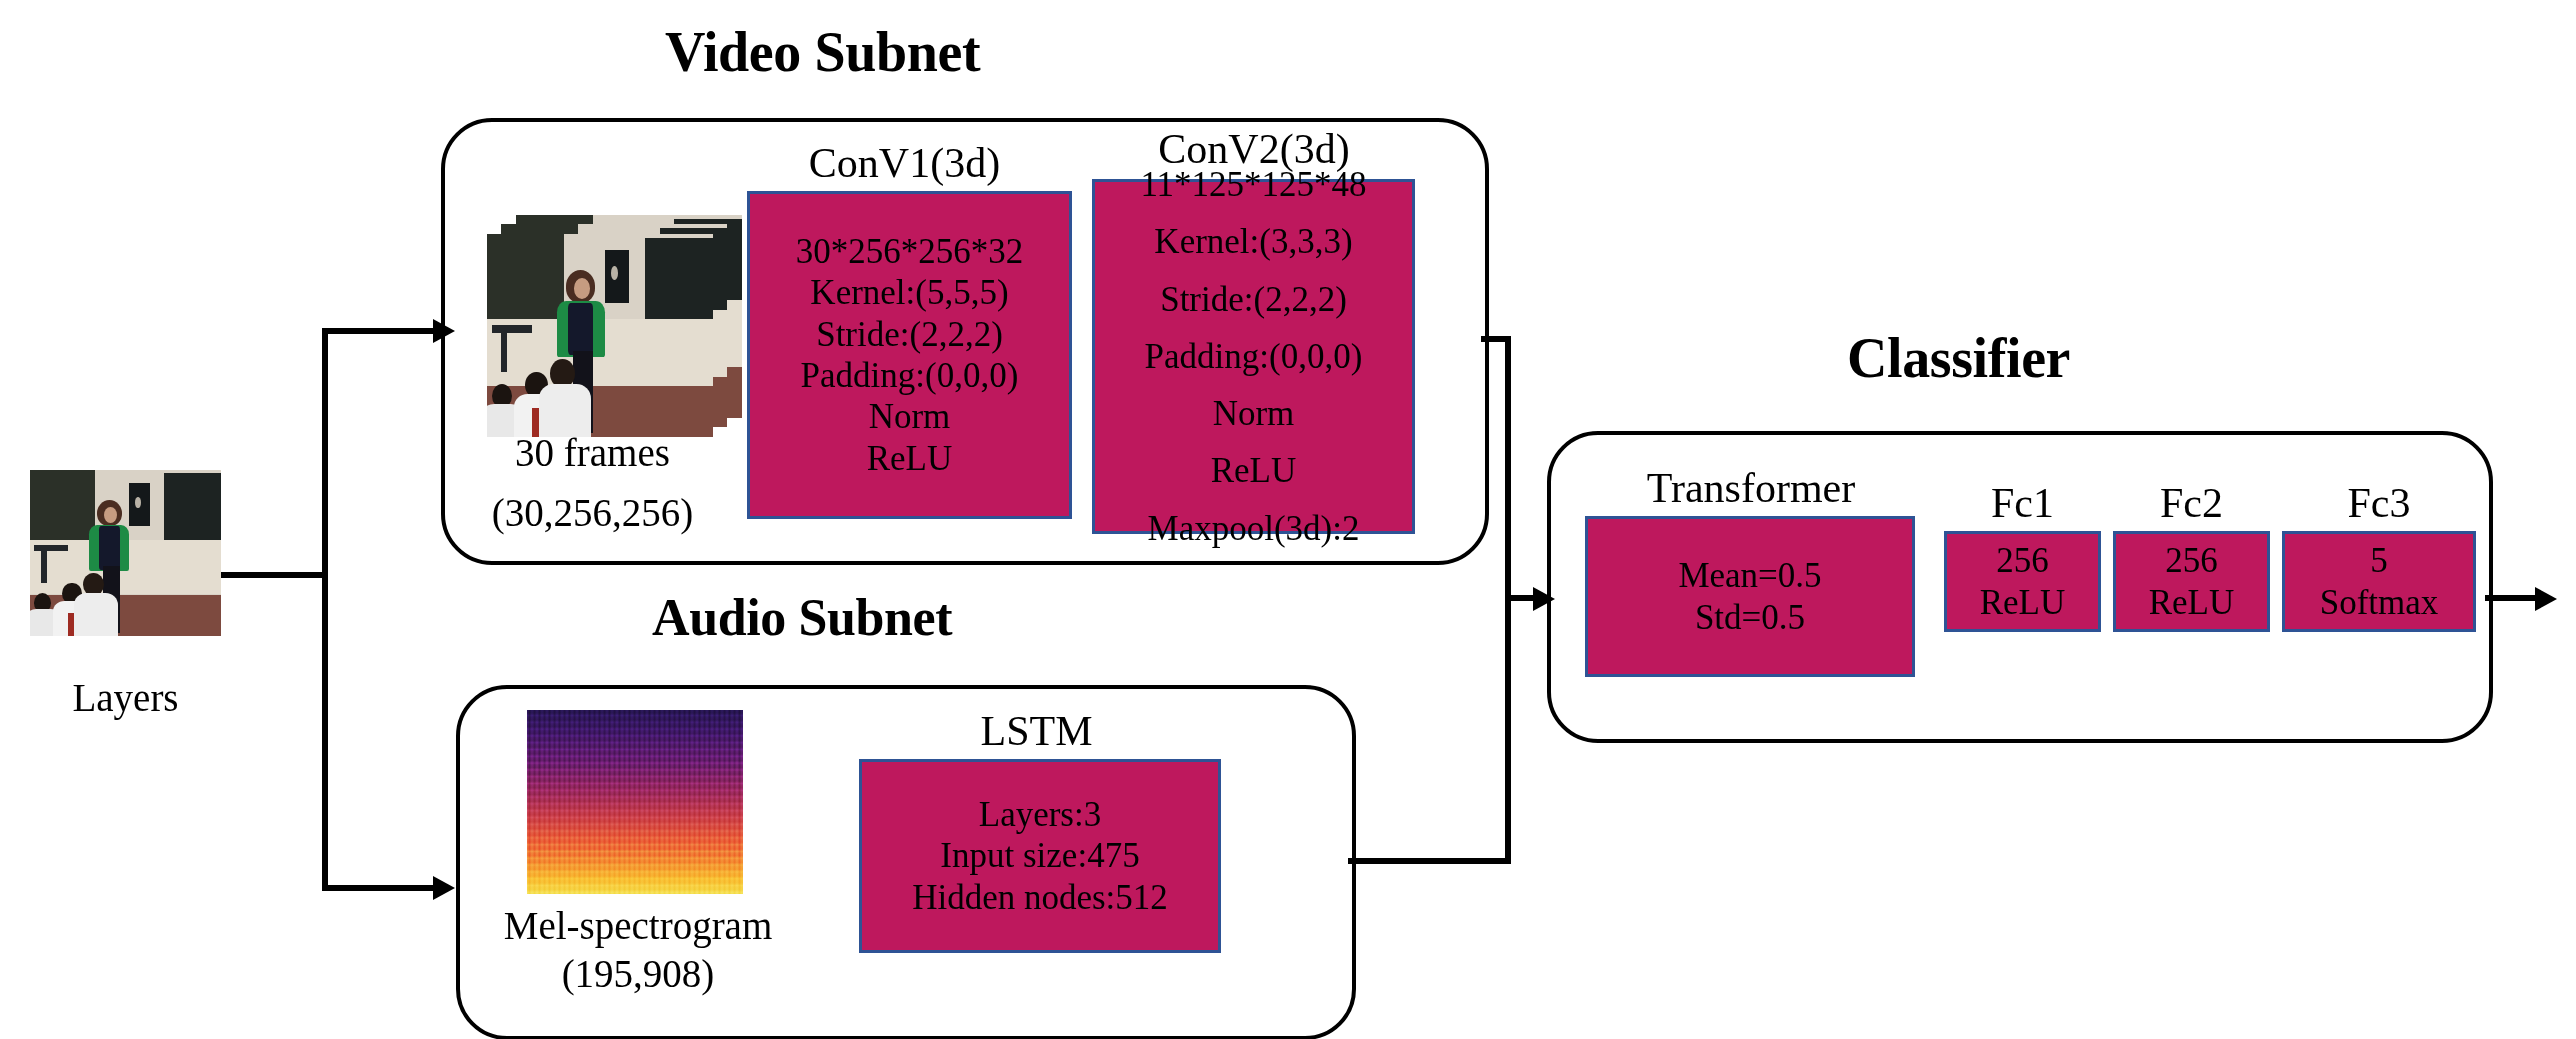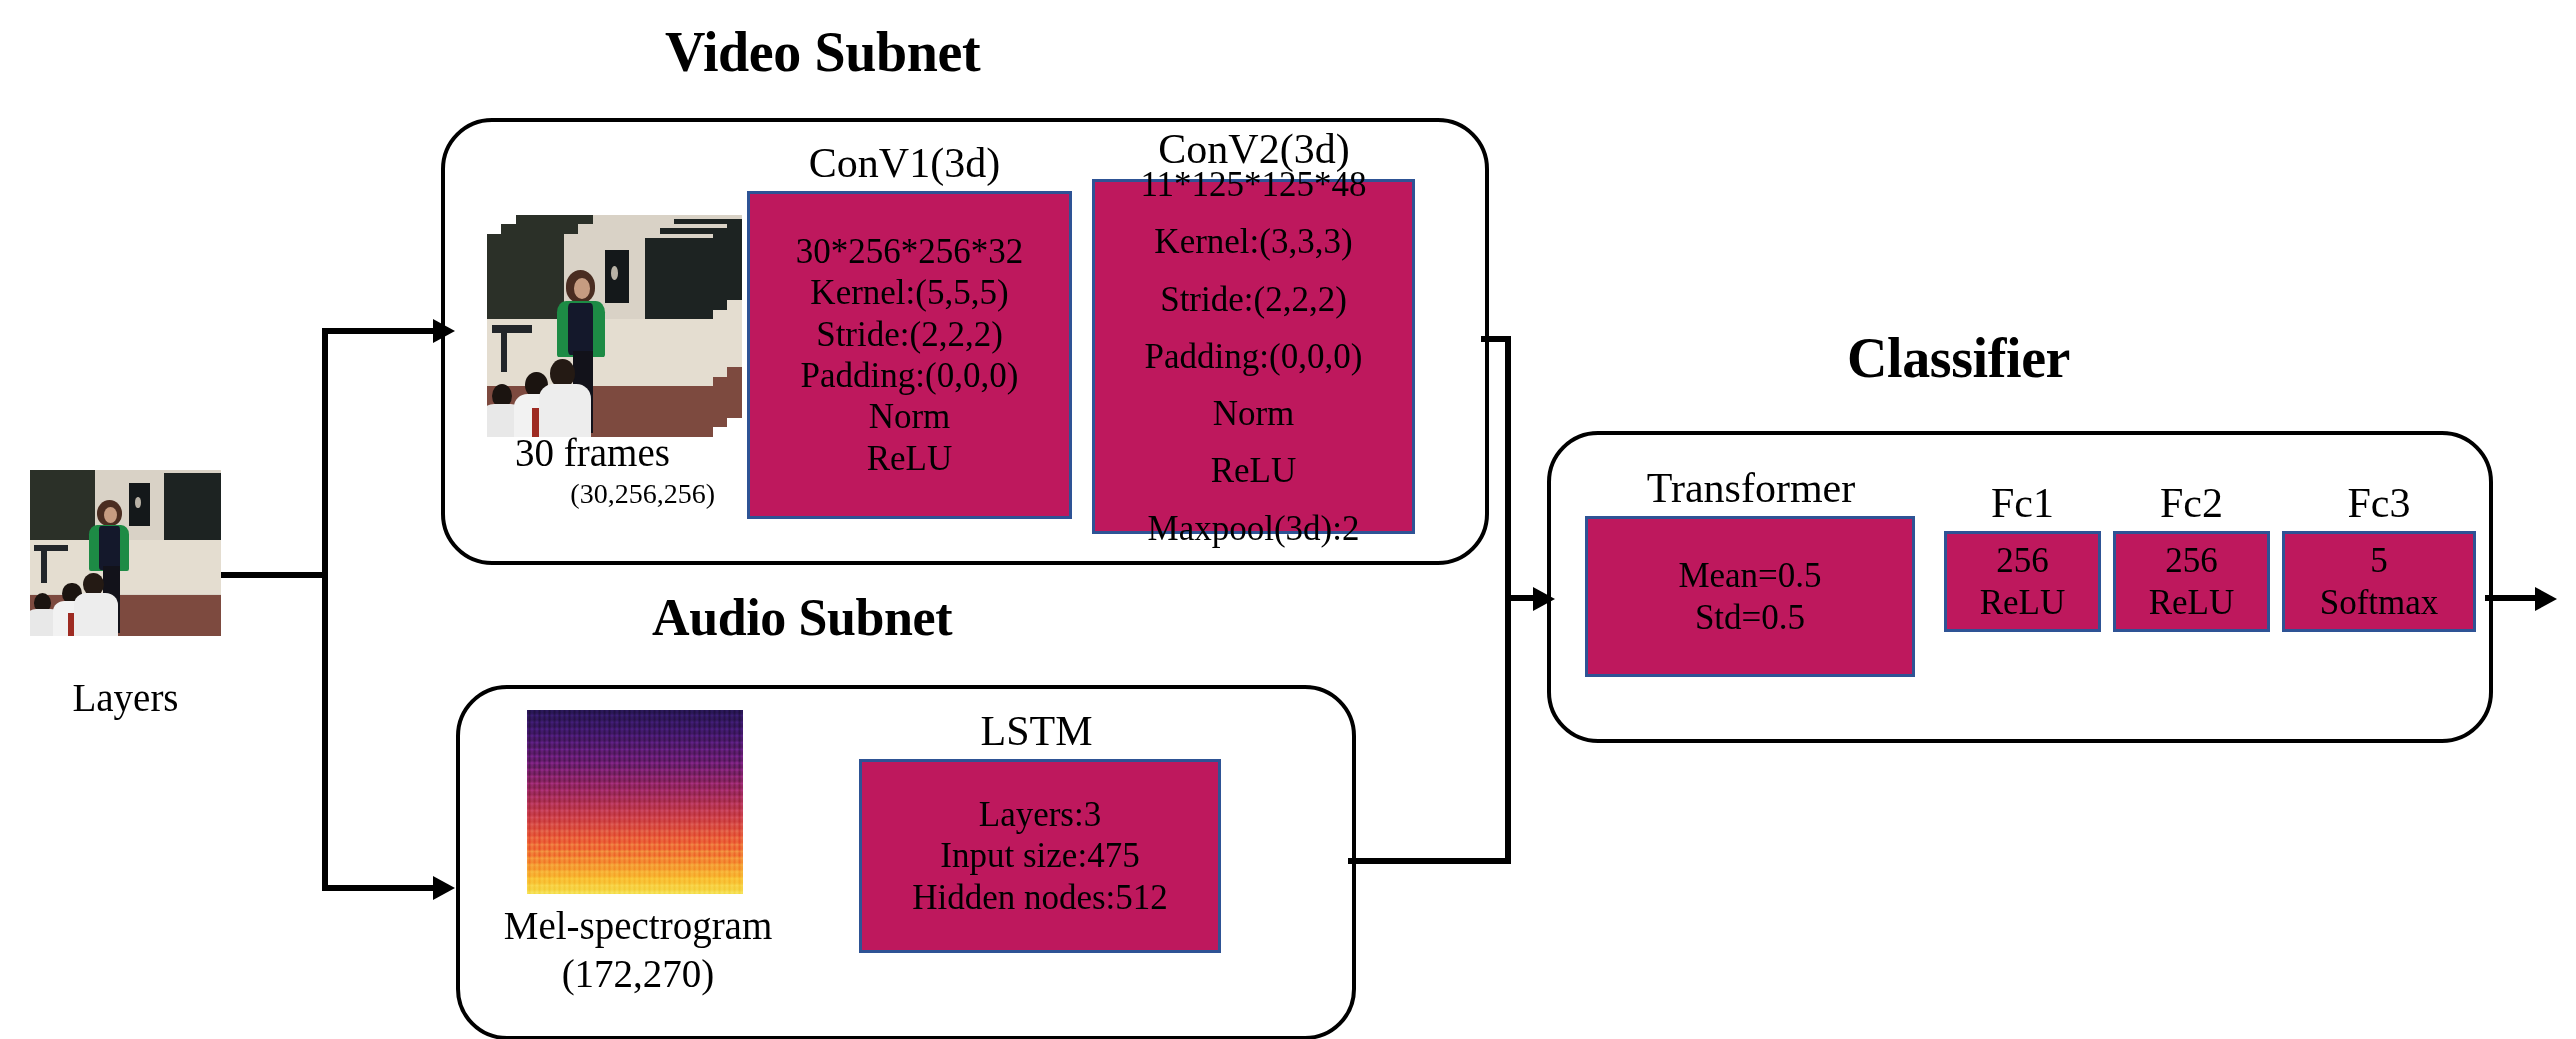--- a/index.html
+++ b/index.html
@@ -205,21 +205,21 @@
         <div class="vt-stu3-body"></div>
       <div class="vt-stu1-head"></div>
         <div class="vt-stu1-body"></div>
       <div class="vt-redbag"></div>
       <div class="vt-stu2-head"></div>
         <div class="vt-stu2-body"></div>
     </div>
   </div>
 
   <div class="caption" style="left:470px; top:431px; width:245px; font-size:39px;">30 frames</div>
-  <div class="caption" style="left:470px; top:478px; width:245px; font-size:28px;text-align:right;">(30,256,256)</div>
+  <div class="caption" style="left:470px; top:491px; width:245px; font-size:39px;">(30,256,256)</div>
 
   <div class="block-label" style="left:744px; top:142px; width:321px; font-size:42px;">ConV1(3d)</div>
   <div class="param-box" style="left: 747px; top: 191px; width: 325px; height: 328px; font-size: 35px; border-color: rgb(46, 83, 149);">
     <div class="line">30*256*256*32</div>
     <div class="line">Kernel:(5,5,5)</div>
     <div class="line">Stride:(2,2,2)</div>
     <div class="line">Padding:(0,0,0)</div>
     <div class="line">Norm</div>
     <div class="line">ReLU</div>
   </div>
@@ -235,21 +235,21 @@
     <div class="line">Maxpool(3d):2</div>
   </div>
 
   <div class="section-title" style="left:652px; top:592px; font-size:52px;">Audio Subnet</div>
 
   <div class="subnet-box" style="left:456px; top:685px; width:892px; height:347px;"></div>
 
   <div class="mel" style="left:527px; top:710px; width:216px; height:184px;"></div>
 
   <div class="caption" style="left:473px; top:904px; width:330px; font-size:39px;">Mel-spectrogram</div>
-  <div class="caption" style="left:473px; top:952px; width:330px; font-size:39px;">(172,270)</div>
+  <div class="caption" style="left:473px; top:952px; width:330px; font-size:39px;">(195,908)</div>
 
   <div class="block-label" style="left:855px; top:710px; width:363px; font-size:42px;">LSTM</div>
   <div class="param-box" style="left: 859px; top: 759px; width: 362px; height: 194px; font-size: 35px; border-color: rgb(46, 83, 149);">
     <div class="line">Layers:3</div>
     <div class="line">Input size:475</div>
     <div class="line">Hidden nodes:512</div>
   </div>
 
   <div class="section-title" style="left:1847px; top:330px; font-size:56px;">Classifier</div>
 

